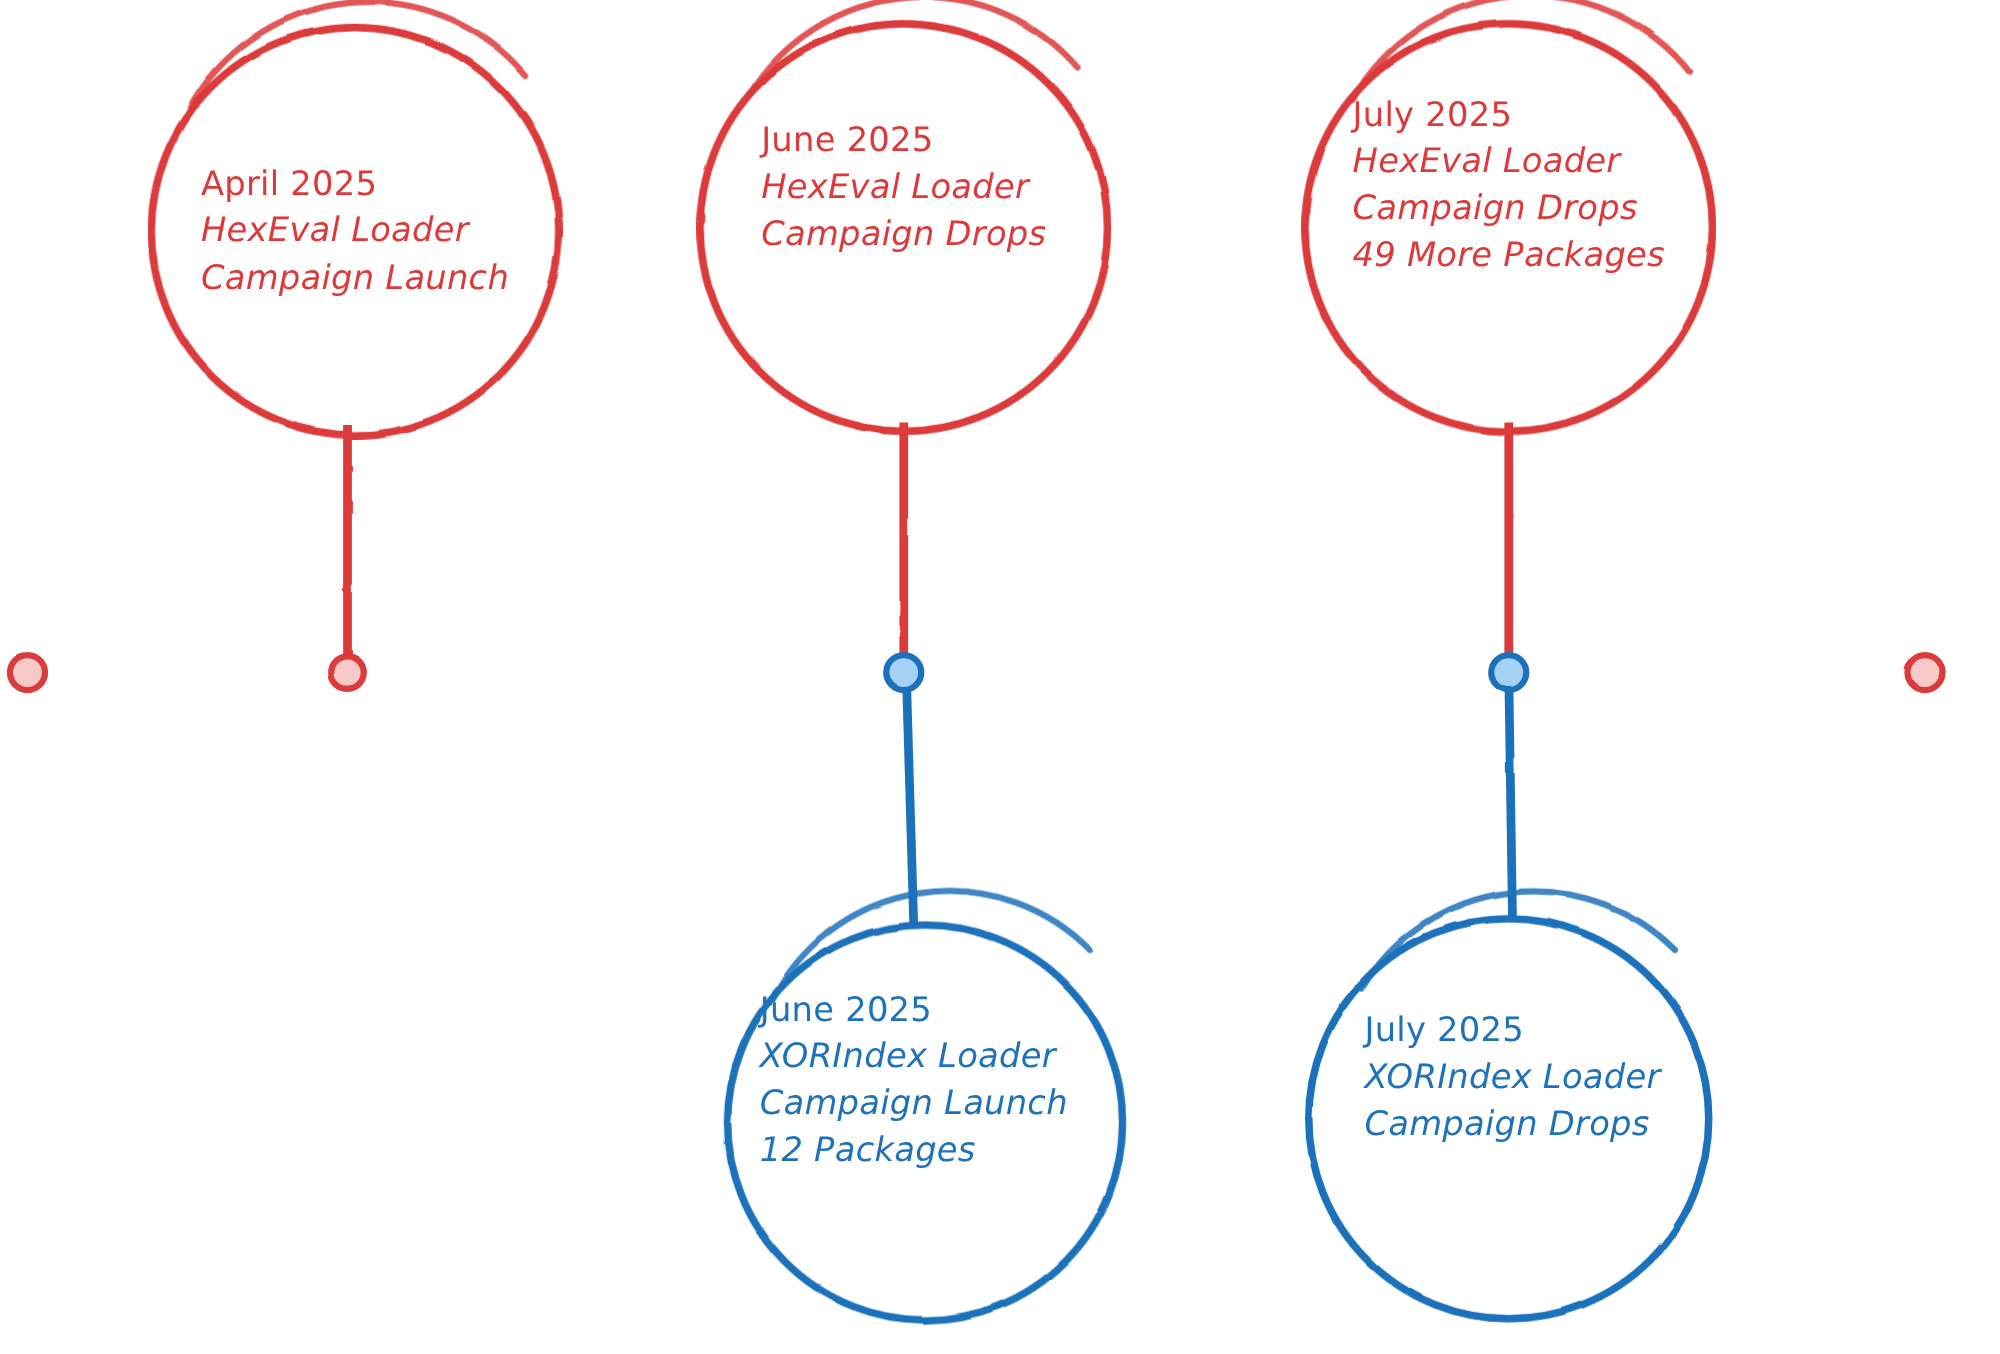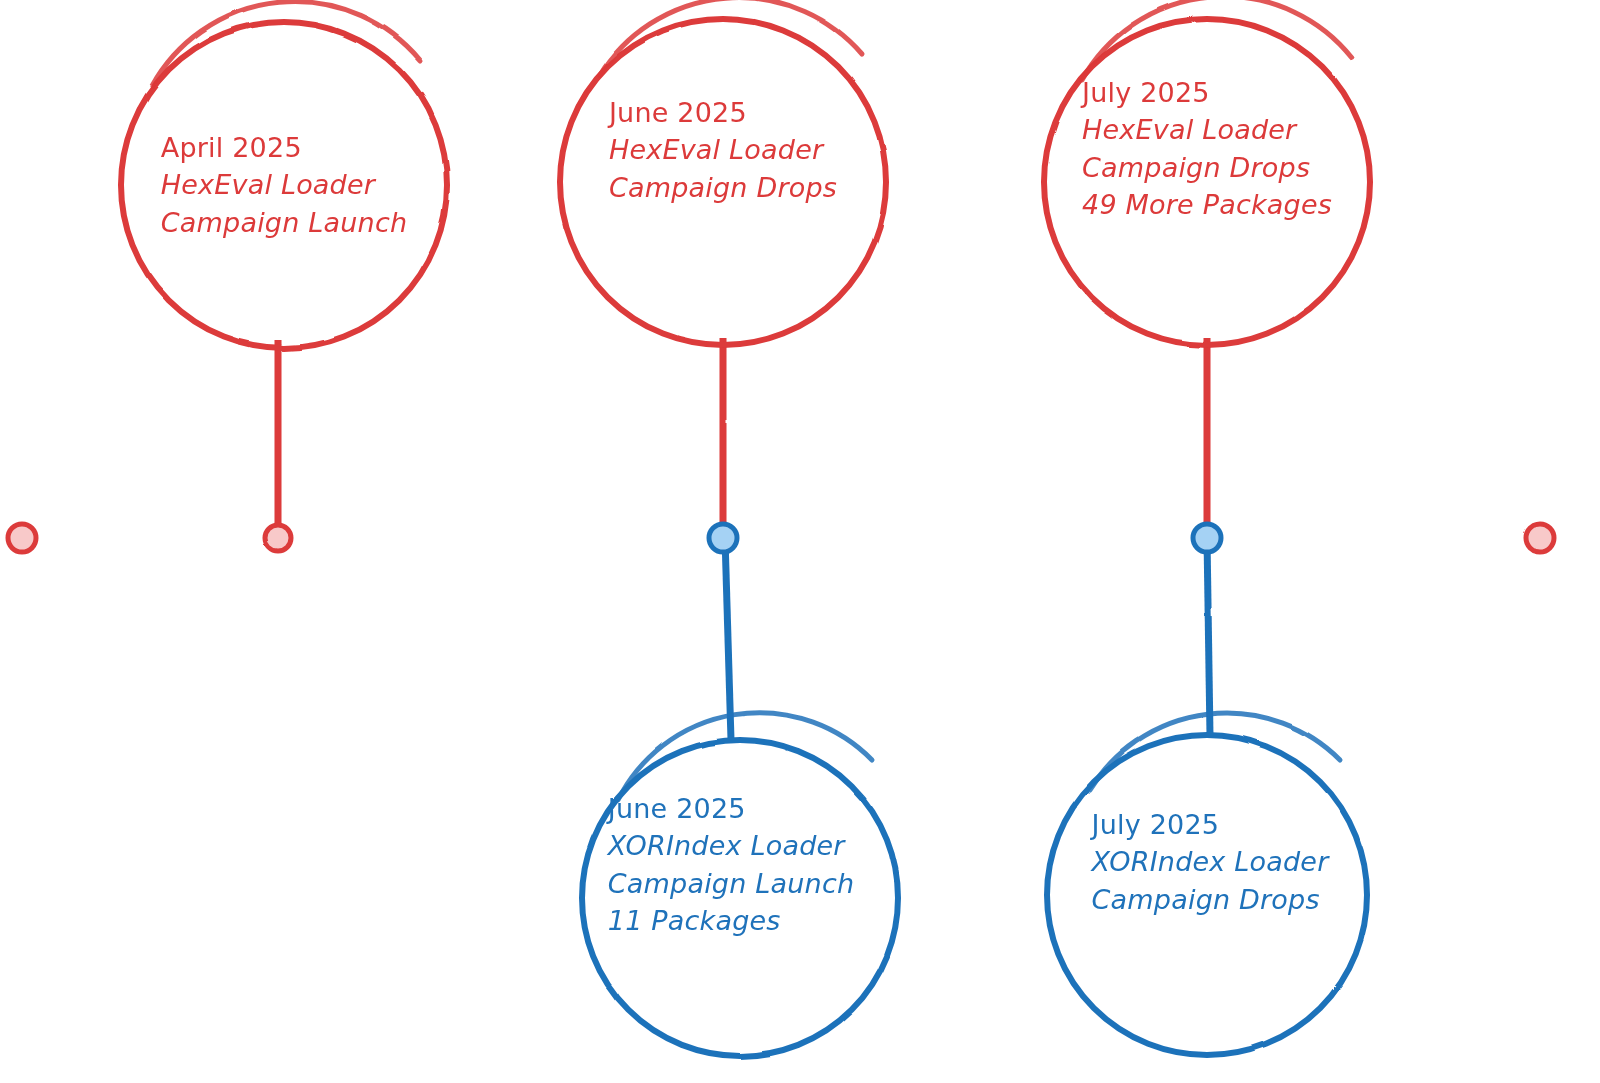--- a/index.html
+++ b/index.html
@@ -115,21 +115,21 @@
     <span class="ln tl-title">July 2025</span>
     <span class="ln tl-line">HexEval Loader</span>
     <span class="ln tl-line">Campaign Drops</span>
     <span class="ln tl-line">49 More Packages</span>
   </div>
 
   <div class="node-text blue" style="left:731px; top:864px; transform:translate(-50%,-50%);">
     <span class="ln tl-title">June 2025</span>
     <span class="ln tl-line">XORIndex Loader</span>
     <span class="ln tl-line">Campaign Launch</span>
-    <span class="ln tl-line">11 Packages</span>
+    <span class="ln tl-line">12 Packages</span>
   </div>
 
   <div class="node-text blue" style="left:1210px; top:862px; transform:translate(-50%,-50%);">
     <span class="ln tl-title">July 2025</span>
     <span class="ln tl-line">XORIndex Loader</span>
     <span class="ln tl-line">Campaign Drops</span>
   </div>
 
 </div>
 

